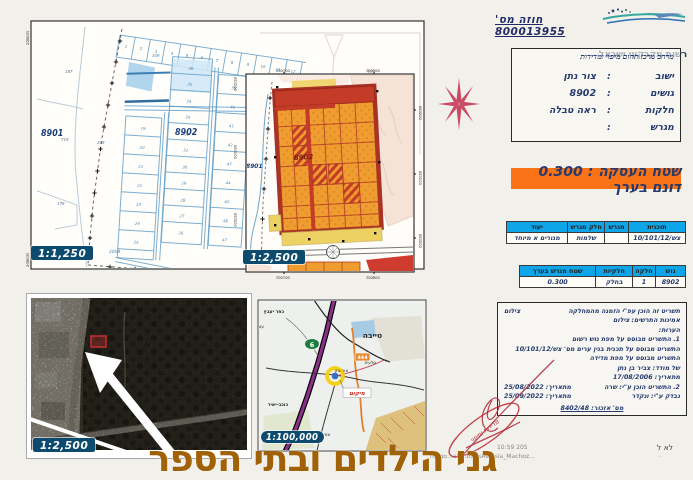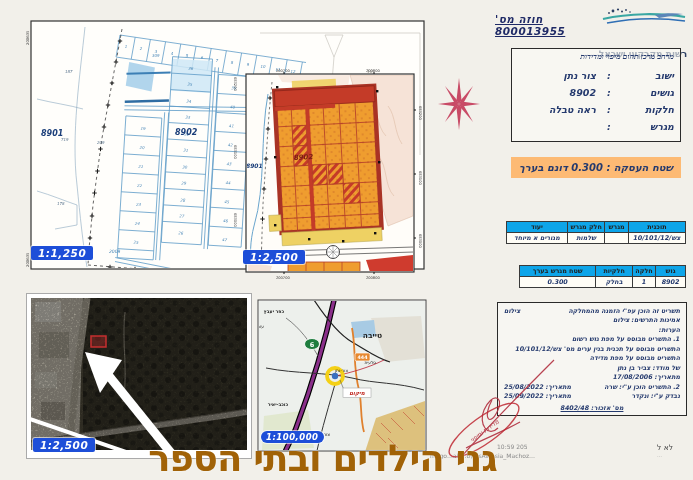--- a/index.html
+++ b/index.html
@@ -5,21 +5,21 @@
   html,body{margin:0;padding:0;}
   body{
     width:693px;height:480px;position:relative;overflow:hidden;
     background:#f2f0ea;
     font-family:"DejaVu Sans",sans-serif;
   }
   .abs{position:absolute;}
   .panel{position:absolute;background:transparent;}
   .panel svg{display:block;}
   .badge{
-    position:absolute;background:#1d4ed8;color:#fff;
+    position:absolute;background:#0c4a6e;color:#fff;
     font-style:italic;font-weight:bold;font-size:10.5px;
     padding:1px 7px;border-radius:2px;z-index:6;
     letter-spacing:.5px;box-shadow:0 0 0 1px rgba(255,255,255,.6);
   }
   .badge.small{font-size:8.5px;padding:1px 5px;border-radius:6px;}
   .hand{color:#253a6e;font-style:italic;}
   .contract{
     left:495px;top:13px;width:118px;z-index:4;
     font-size:10.5px;font-weight:bold;text-decoration:underline;
     direction:rtl;text-align:left;color:#1f2a66;font-style:italic;letter-spacing:.5px;
@@ -28,23 +28,23 @@
   .logo .cap{font-size:9px;font-weight:bold;color:#2c3f63;margin-top:16px;}
   .infobox{
     left:511px;top:48px;width:170px;height:94px;border:1.5px solid #2a2a2a;
     direction:rtl;padding:3px 6px;box-sizing:border-box;z-index:4;background:rgba(252,251,247,.6);
   }
   .infobox .title{font-size:7.8px;font-weight:bold;margin-bottom:9px;text-align:right;font-family:Liberation Serif, serif;}
   .inforow{display:flex;font-size:9.5px;margin-top:6px;font-weight:bold;}
   .inforow .lbl{width:52px;}
   .inforow .sep{width:26px;text-align:center;}
   .pinknote{
-    left:511px;top:157px;width:170px;height:21px;background:#fdba74;
+    left:511px;top:168px;width:170px;height:21px;background:#f97316;
     display:flex;align-items:center;justify-content:center;direction:rtl;
-    font-size:10px;font-weight:bold;z-index:4;
+    font-size:14px;font-weight:bold;z-index:4;
   }
   table.doc{
     position:absolute;border-collapse:collapse;direction:rtl;z-index:4;
     background:#fffdf6;
   }
   table.doc td,table.doc th{
     border:1px solid #3a3a3a;font-size:6.4px;padding:0 2px;height:10px;
     text-align:center;white-space:nowrap;
   }
   table.doc th{background:#0ea5e9;font-weight:bold;color:#222;}

